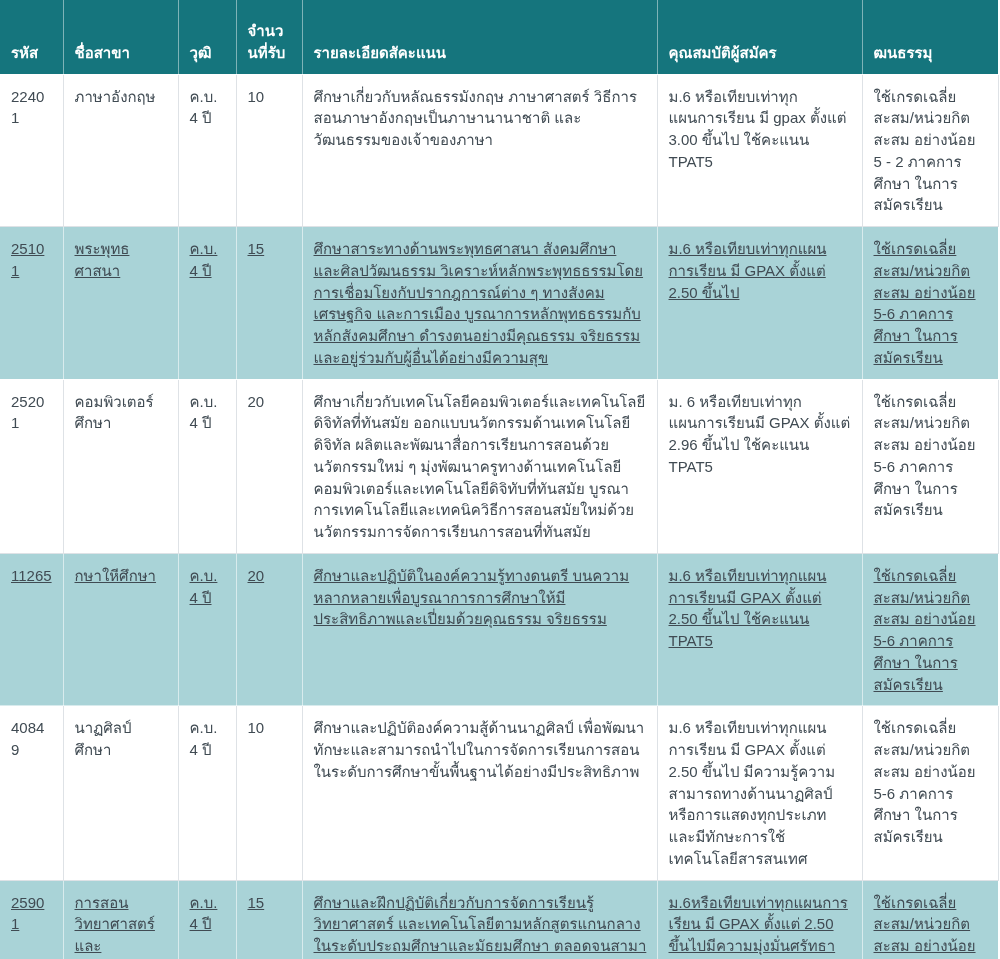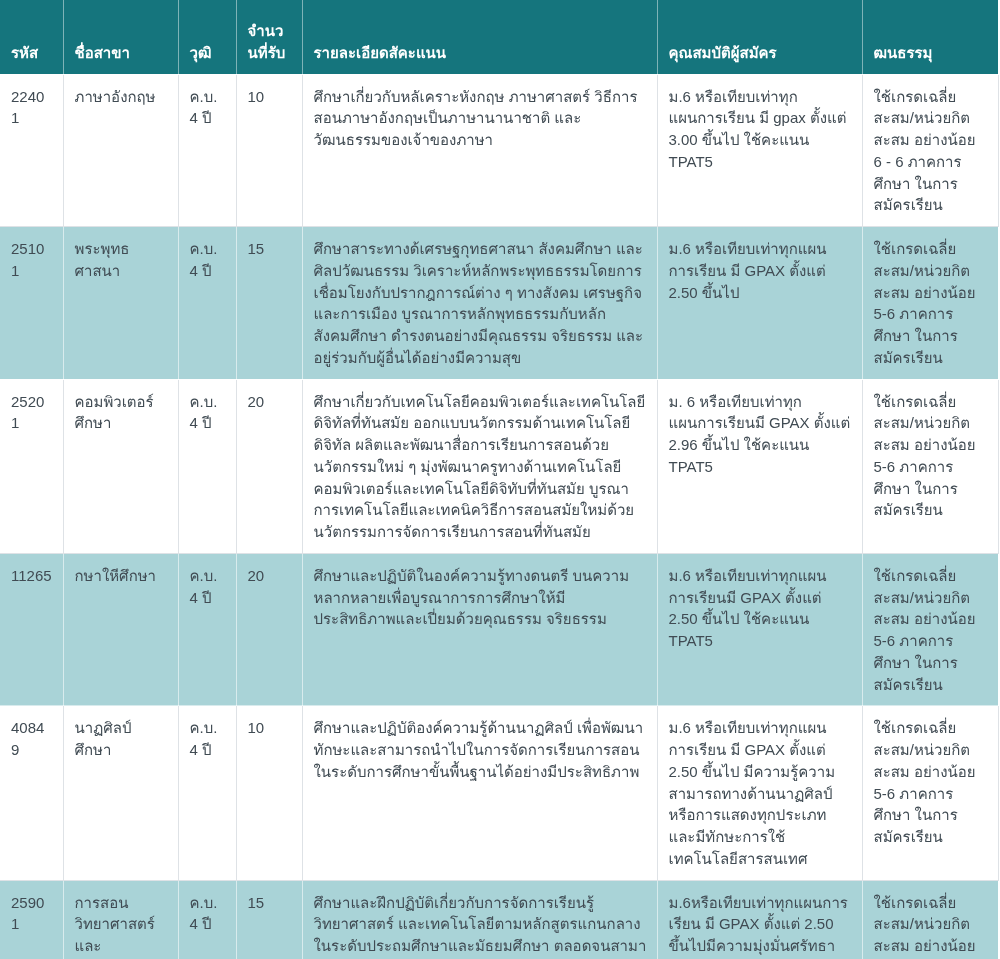--- a/index.html
+++ b/index.html
@@ -38,21 +38,21 @@
     border:1px solid rgba(255,255,255,.45);
     border-top:none;
     vertical-align:bottom;
     font-weight:700;
     height:74px;
   }
   thead th:first-child{border-left:none;}
   tbody td:first-child{border-left:none;}
   tbody tr{background:var(--row-bg);}
   tbody tr.alt{background:var(--alt-row-bg);}
-  tbody tr.alt td{border-color:rgba(255,255,255,.55);}
+  tbody tr.alt td{border-color:rgba(255,255,255,.55);text-decoration:underline;}
 </style>
 </head>
 <body>
 
 <table class="programs">
   <colgroup>
     <col style="width:63px">
       <col style="width:115px">
       <col style="width:58px">
     <col style="width:66px">
@@ -70,30 +70,30 @@
       <th>คุณสมบัติผู้สมัคร</th>
       <th>ฒนธรรมุ</th>
     </tr>
   </thead>
   <tbody>
     <tr style="height:130px">
       <td>22401</td>
       <td>ภาษาอังกฤษ</td>
       <td>ค.บ.4 ปี</td>
       <td>10</td>
-      <td>ศึกษาเกี่ยวกับหลัเคราะหังกฤษ ภาษาศาสตร์ วิธีการสอนภาษาอังกฤษเป็นภาษานานาชาติ และวัฒนธรรมของเจ้าของภาษา</td>
+      <td>ศึกษาเกี่ยวกับหลัณธรรมังกฤษ ภาษาศาสตร์ วิธีการสอนภาษาอังกฤษเป็นภาษานานาชาติ และวัฒนธรรมของเจ้าของภาษา</td>
       <td>ม.6 หรือเทียบเท่าทุกแผนการเรียน มี gpax ตั้งแต่ 3.00 ขึ้นไป ใช้คะแนน TPAT5</td>
-      <td>ใช้เกรดเฉลี่ยสะสม/หน่วยกิตสะสม อย่างน้อย 6 - 6 ภาคการศึกษา ในการสมัครเรียน</td>
+      <td>ใช้เกรดเฉลี่ยสะสม/หน่วยกิตสะสม อย่างน้อย 5 - 2 ภาคการศึกษา ในการสมัครเรียน</td>
     </tr>
     <tr class="alt" style="height:152px">
       <td>25101</td>
       <td>พระพุทธศาสนา</td>
       <td>ค.บ.4 ปี</td>
       <td>15</td>
-      <td>ศึกษาสาระทางด้เศรษฐกุทธศาสนา สังคมศึกษา และศิลปวัฒนธรรม วิเคราะห์หลักพระพุทธธรรมโดยการเชื่อมโยงกับปรากฎการณ์ต่าง ๆ ทางสังคม เศรษฐกิจ และการเมือง บูรณาการหลักพุทธธรรมกับหลักสังคมศึกษา ดำรงตนอย่างมีคุณธรรม จริยธรรม และอยู่ร่วมกับผู้อื่นได้อย่างมีความสุข</td>
+      <td>ศึกษาสาระทางด้านพระพุทธศาสนา สังคมศึกษา และศิลปวัฒนธรรม วิเคราะห์หลักพระพุทธธรรมโดยการเชื่อมโยงกับปรากฎการณ์ต่าง ๆ ทางสังคม เศรษฐกิจ และการเมือง บูรณาการหลักพุทธธรรมกับหลักสังคมศึกษา ดำรงตนอย่างมีคุณธรรม จริยธรรม และอยู่ร่วมกับผู้อื่นได้อย่างมีความสุข</td>
       <td>ม.6 หรือเทียบเท่าทุกแผน การเรียน มี GPAX ตั้งแต่ 2.50 ขึ้นไป</td>
       <td>ใช้เกรดเฉลี่ยสะสม/หน่วยกิตสะสม อย่างน้อย 5-6 ภาคการศึกษา ในการสมัครเรียน</td>
     </tr>
     <tr style="height:171px">
       <td>25201</td>
       <td>คอมพิวเตอร์ศึกษา</td>
       <td>ค.บ.4 ปี</td>
       <td>20</td>
       <td>ศึกษาเกี่ยวกับเทคโนโลยีคอมพิวเตอร์และเทคโนโลยีดิจิทัลที่ทันสมัย ออกแบบนวัตกรรมด้านเทคโนโลยีดิจิทัล ผลิตและพัฒนาสื่อการเรียนการสอนด้วยนวัตกรรมใหม่ ๆ มุ่งพัฒนาครูทางด้านเทคโนโลยีคอมพิวเตอร์และเทคโนโลยีดิจิทับที่ทันสมัย บูรณาการเทคโนโลยีและเทคนิควิธีการสอนสมัยใหม่ด้วยนวัตกรรมการจัดการเรียนการสอนที่ทันสมัย</td>
       <td>ม. 6 หรือเทียบเท่าทุกแผนการเรียนมี GPAX ตั้งแต่ 2.96 ขึ้นไป ใช้คะแนน TPAT5</td>
@@ -106,21 +106,21 @@
       <td>20</td>
       <td>ศึกษาและปฏิบัติในองค์ความรู้ทางดนตรี บนความหลากหลายเพื่อบูรณาการการศึกษาให้มีประสิทธิภาพและเปี่ยมด้วยคุณธรรม จริยธรรม</td>
       <td>ม.6 หรือเทียบเท่าทุกแผน การเรียนมี GPAX ตั้งแต่ 2.50 ขึ้นไป ใช้คะแนน TPAT5</td>
       <td>ใช้เกรดเฉลี่ยสะสม/หน่วยกิตสะสม อย่างน้อย 5-6 ภาคการศึกษา ในการสมัครเรียน</td>
     </tr>
     <tr style="height:149px">
       <td>40849</td>
       <td>นาฏศิลป์ศึกษา</td>
       <td>ค.บ.4 ปี</td>
       <td>10</td>
-      <td>ศึกษาและปฏิบัติองค์ความรู้ด้านนาฏศิลป์ เพื่อพัฒนาทักษะและสามารถนำไปในการจัดการเรียนการสอนในระดับการศึกษาขั้นพื้นฐานได้อย่างมีประสิทธิภาพ</td>
+      <td>ศึกษาและปฏิบัติองค์ความสู้ด้านนาฏศิลป์ เพื่อพัฒนาทักษะและสามารถนำไปในการจัดการเรียนการสอนในระดับการศึกษาขั้นพื้นฐานได้อย่างมีประสิทธิภาพ</td>
       <td>ม.6 หรือเทียบเท่าทุกแผน การเรียน มี GPAX ตั้งแต่ 2.50 ขึ้นไป มีความรู้ความสามารถทางด้านนาฏศิลป์หรือการแสดงทุกประเภทและมีทักษะการใช้เทคโนโลยีสารสนเทศ</td>
       <td>ใช้เกรดเฉลี่ยสะสม/หน่วยกิตสะสม อย่างน้อย 5-6 ภาคการศึกษา ในการสมัครเรียน</td>
     </tr>
     <tr class="alt" style="height:158px">
       <td>25901</td>
       <td>การสอนวิทยาศาสตร์และเทคโนโลยี</td>
       <td>ค.บ.4 ปี</td>
       <td>15</td>
       <td>ศึกษาและฝึกปฏิบัติเกี่ยวกับการจัดการเรียนรู้วิทยาศาสตร์ และเทคโนโลยีตามหลักสูตรแกนกลาง ในระดับประถมศึกษาและมัธยมศึกษา ตลอดจนสามารถบูรณาการความรู้วิทยาศาสตร์ เทคโนโลยี และทักษะในศตวรรษที่ 21 สู่ผู้เรียนเพื่อขับเคลื่อนการพัฒนาท้องถิ่นอย่างยั่งยืน</td>
       <td>ม.6หรือเทียบเท่าทุกแผนการเรียน มี GPAX ตั้งแต่ 2.50 ขึ้นไปมีความมุ่งมั่นศรัทธาในวิชาชีพครู</td>

